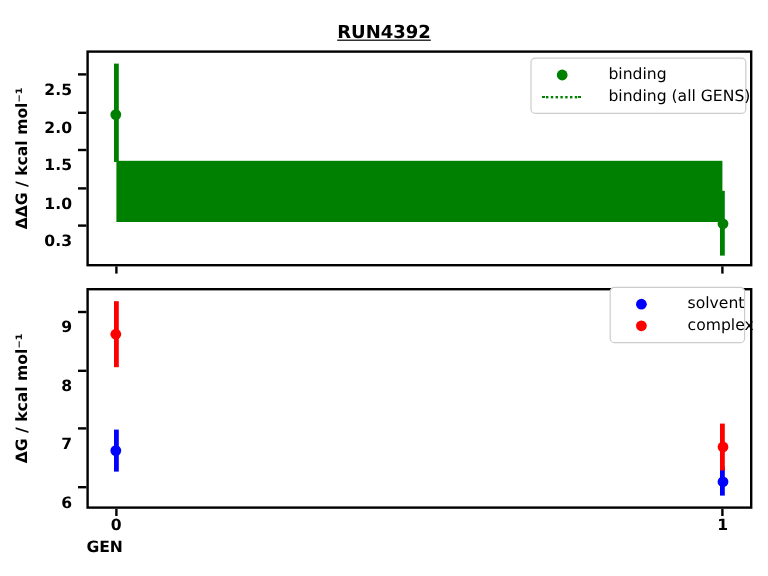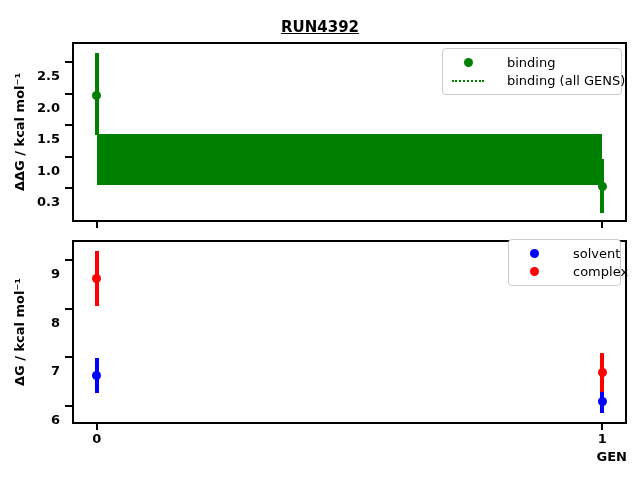--- a/index.html
+++ b/index.html
@@ -15,21 +15,21 @@
   .axes {position:absolute; border:2px solid #000;}
   #ax0 {left:72px; top:42px;  width:551px; height:176px;}
   #ax1 {left:72px; top:240px; width:551px; height:180px;}
   .ylabel {
     position:absolute; transform:translate(-50%,-50%) rotate(-90deg);
     white-space:nowrap; font-size:13px; font-weight:bold;
   }
   #ylabel0 {left:19px; top:132px;}
   #ylabel1 {left:19px; top:332px;}
   .xlabel {
-    position:absolute; left:72px; width:555px; top:449px; text-align:right;
+    position:absolute; left:72px; width:555px; top:449px; text-align:left;
     font-size:13px; font-weight:bold;
   }
   #marks {position:absolute; left:0; top:0; width:640px; height:480px;}
   .tick {position:absolute; background:#000;}
   .ytl {
     position:absolute; width:46px; text-align:right;
     font-size:13px; font-weight:bold; line-height:16px; height:16px;margin-top:14px;
   }
   .xtl {
     position:absolute; width:24px; text-align:center;

